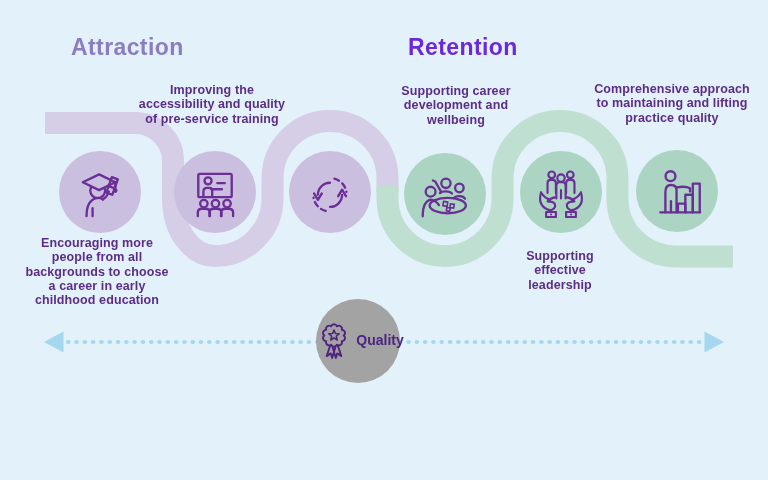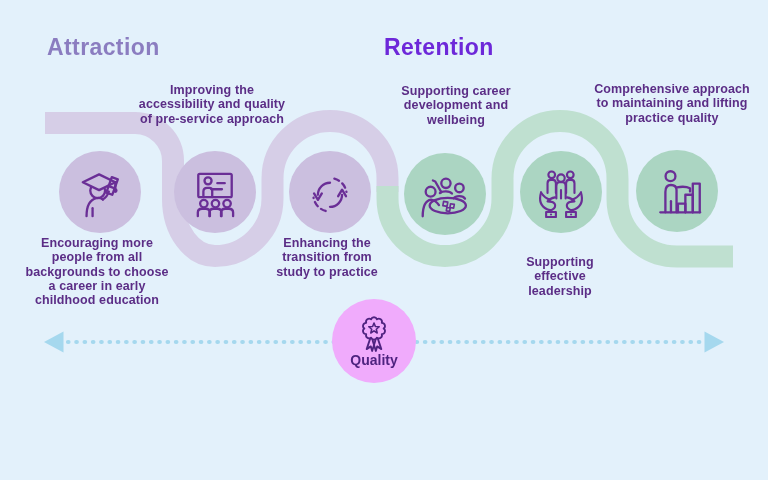--- a/index.html
+++ b/index.html
@@ -1,21 +1,21 @@
 <!DOCTYPE html>
 <html><head>
 <meta charset="utf-8">
 <style>
   html,body{margin:0;padding:0;}
   body{font-family:"Liberation Sans", sans-serif;}
   .canvas{
     position:relative;width:768px;height:480px;background:#e3f1fb;overflow:hidden;
   }
   .ribbon-svg{position:absolute;left:0;top:0;z-index:1;}
-  .section-heading{position:absolute;z-index:4;font-size:23px;font-weight:800;letter-spacing:.4px;}
+  .section-heading{position:absolute;z-index:4;font-size:23px;font-weight:800;letter-spacing:.4px;margin-left:24px;}
   .heading-attraction{left:47px;top:34px;color:#8b7dc0;}
   .heading-retention{left:384px;top:34px;color:#6d28d9;}
   .circle{
     position:absolute;width:82px;height:82px;border-radius:50%;
     display:flex;align-items:center;justify-content:center;z-index:2;
   }
   .circle.attraction{background:#cbbfdf;}
   .circle.retention{background:#abd5c2;}
   .c1{left:59px;top:151px;}
   .c2{left:174px;top:151px;}
@@ -25,25 +25,25 @@
   .c6{left:636px;top:150px;}
   .node-label{
     position:absolute;z-index:3;transform:translateX(-50%);
     width:200px;text-align:center;font-size:12.5px;font-weight:700;
     color:#5b2d86;line-height:1.14;white-space:pre-line;letter-spacing:.1px;
   }
   .l1{left:97px;top:236px;}
   .l2{left:212px;top:83px;}
   .l3{left:327px;top:236px;}
   .l4{left:456px;top:84px;}
-  .l5{left:560px;top:255px;}
+  .l5{left:560px;top:249px;}
   .l6{left:672px;top:82px;}
   .quality{
-    position:absolute;left:332px;top:299px;width:84px;height:84px;border-radius:50%;
-    background:#f0abfc;z-index:5;display:flex;flex-direction:column;
+    position:absolute;left:316px;top:299px;width:84px;height:84px;border-radius:50%;
+    background:#a3a3a3;z-index:5;display:flex;flex-direction:row;
     align-items:center;justify-content:center;
   }
   .quality-label{font-size:14px;font-weight:800;color:#4f2380;margin-top:-2px;}
   .icon{display:flex;align-items:center;justify-content:center;}
   .icon svg{display:block;}
 </style>
 </head>
 <body>
 
 <div class="canvas">
@@ -92,37 +92,34 @@
         <path d="M9.5,54 V50 Q9.5,46 14,46 H18 Q22.5,46 22.5,50 V54"></path>
         <circle cx="28.5" cy="40.5" r="4"></circle>
         <path d="M22,54 V50 Q22,46 26.5,46 H30.5 Q35,46 35,50 V54"></path>
         <circle cx="41" cy="40.5" r="4"></circle>
         <path d="M34.5,54 V50 Q34.5,46 39,46 H43 Q47.5,46 47.5,50 V54"></path>
       </svg>
     </span>
   </div>
   <div class="node-label l2">Improving the
 accessibility and quality
-of pre-service approach</div>
+of pre-service training</div>
 
   <div class="circle attraction c3">
     <span class="icon">
       <svg width="52" height="52" viewBox="0 0 56 56" fill="none" stroke="#6a2e96" stroke-width="2.5" stroke-linecap="round" stroke-linejoin="round">
         <path d="M28,18 A13,13 0 0 0 15,31"></path>
         <path d="M10.8,29.5 L15,36.5 L19.2,29.5"></path>
         <path d="M28,44 A13,13 0 0 0 41,31"></path>
         <path d="M36.8,32.5 L41,25.5 L45.2,32.5"></path>
         <path d="M32.7,13.6 A18,18 0 0 1 45.7,27.9" stroke-dasharray="5.5 4.5"></path>
         <path d="M23.3,48.4 A18,18 0 0 1 10.3,34.1" stroke-dasharray="5.5 4.5"></path>
       </svg>
     </span>
   </div>
-  <div class="node-label l3">Enhancing the
-transition from
-study to practice</div>
 
   <div class="circle retention c4">
     <span class="icon">
       <svg width="52" height="52" viewBox="0 0 56 56" fill="none" stroke="#6a2e96" stroke-width="2.5" stroke-linecap="round" stroke-linejoin="round">
         <circle cx="29" cy="16.5" r="5"></circle>
         <path d="M24,26 L17.5,14.5 L15,13.5"></path>
         <path d="M22.5,27 C25,24.5 33,24.5 35.5,27.5"></path>
         <circle cx="43.5" cy="21.5" r="4.6"></circle>
         <path d="M37.5,32.5 C39.5,29.5 47.5,29.5 49.5,33"></path>
         <ellipse cx="31" cy="40.5" rx="19.5" ry="8.3"></ellipse>

